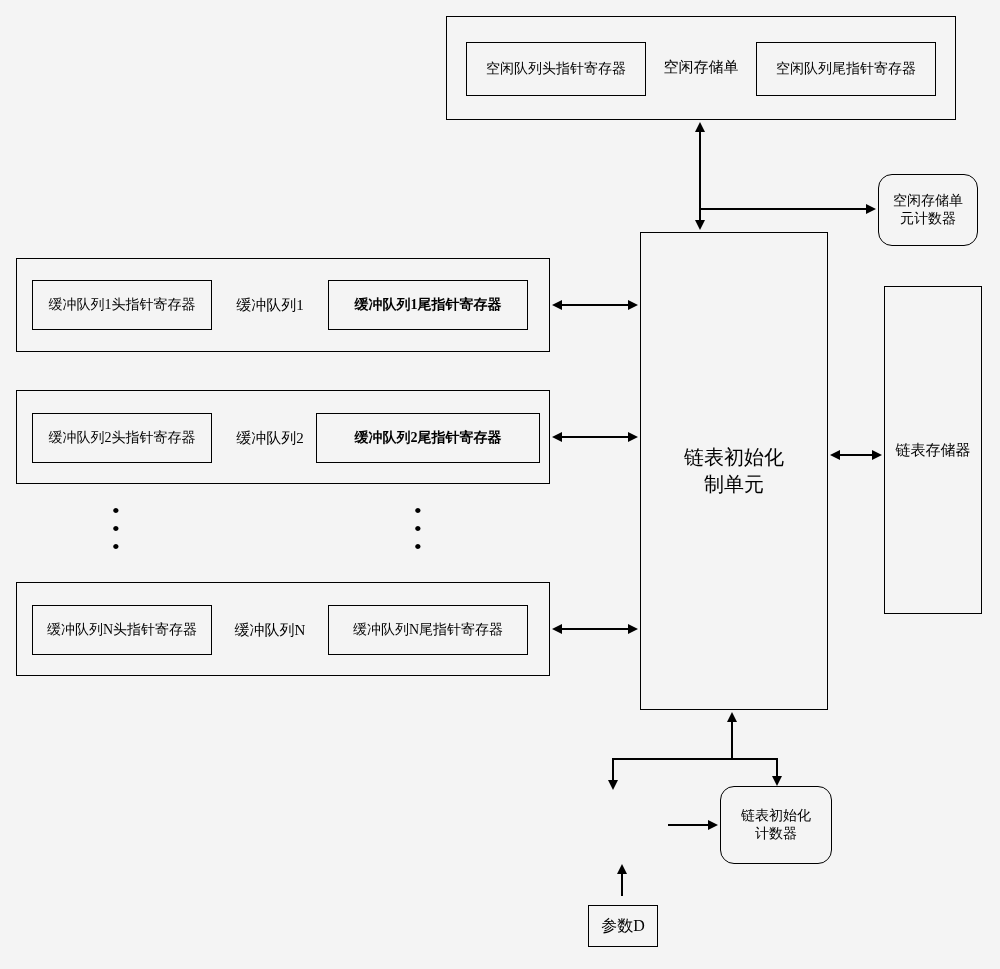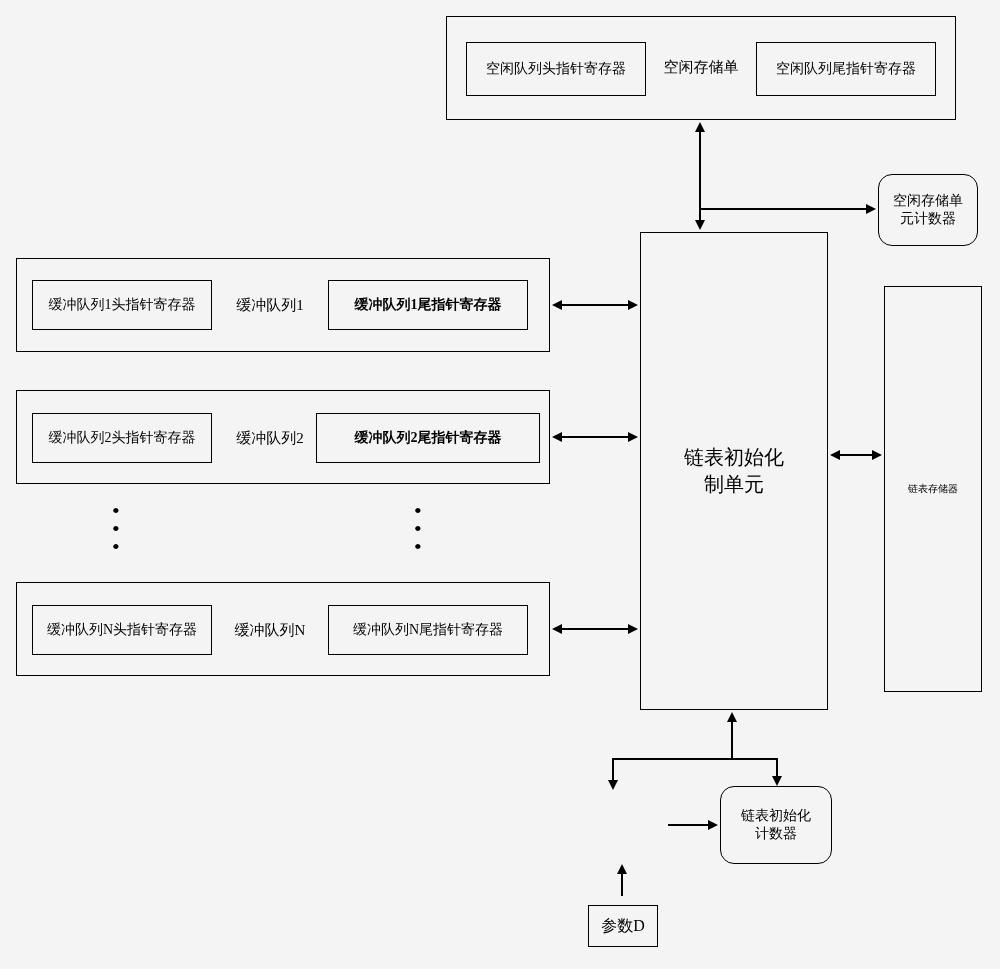--- a/index.html
+++ b/index.html
@@ -124,21 +124,21 @@
   <div class="box" style="left:32px; top:605px; width:180px; height:50px;">缓冲队列N头指针寄存器</div>
   <div class="label" style="left:220px; top:615px; width:100px; height:30px;">缓冲队列N</div>
   <div class="box" style="left:328px; top:605px; width:200px; height:50px;">缓冲队列N尾指针寄存器</div>
 
   <div class="box big-text" style="left:640px; top:232px; width:188px; height:478px; white-space:pre-line;">链表初始化
 制单元</div>
 
   <div class="rbox" style="left:878px; top:174px; width:100px; height:72px; white-space:pre-line; font-size:14px;">空闲存储单
 元计数器</div>
 
-  <div class="box" style="left:884px; top:286px; width:98px; height:406px; font-size:10px;">链表存储器</div>
+  <div class="box" style="left:884px; top:286px; width:98px; height:328px; font-size:15px;">链表存储器</div>
 
 
   <div class="rbox" style="left:720px; top:786px; width:112px; height:78px; white-space:pre-line; font-size:14px;">链表初始化
 计数器</div>
 
   <div class="box" style="left:588px; top:905px; width:70px; height:42px; font-size:16px;">参数D</div>
 
   <div class="conn" style="left:699px; top:130px; width:2px; height:92px;"></div>
   <div class="arrowU" style="left:695px; top:122px;"></div>
   <div class="arrowD" style="left:695px; top:220px;"></div>

